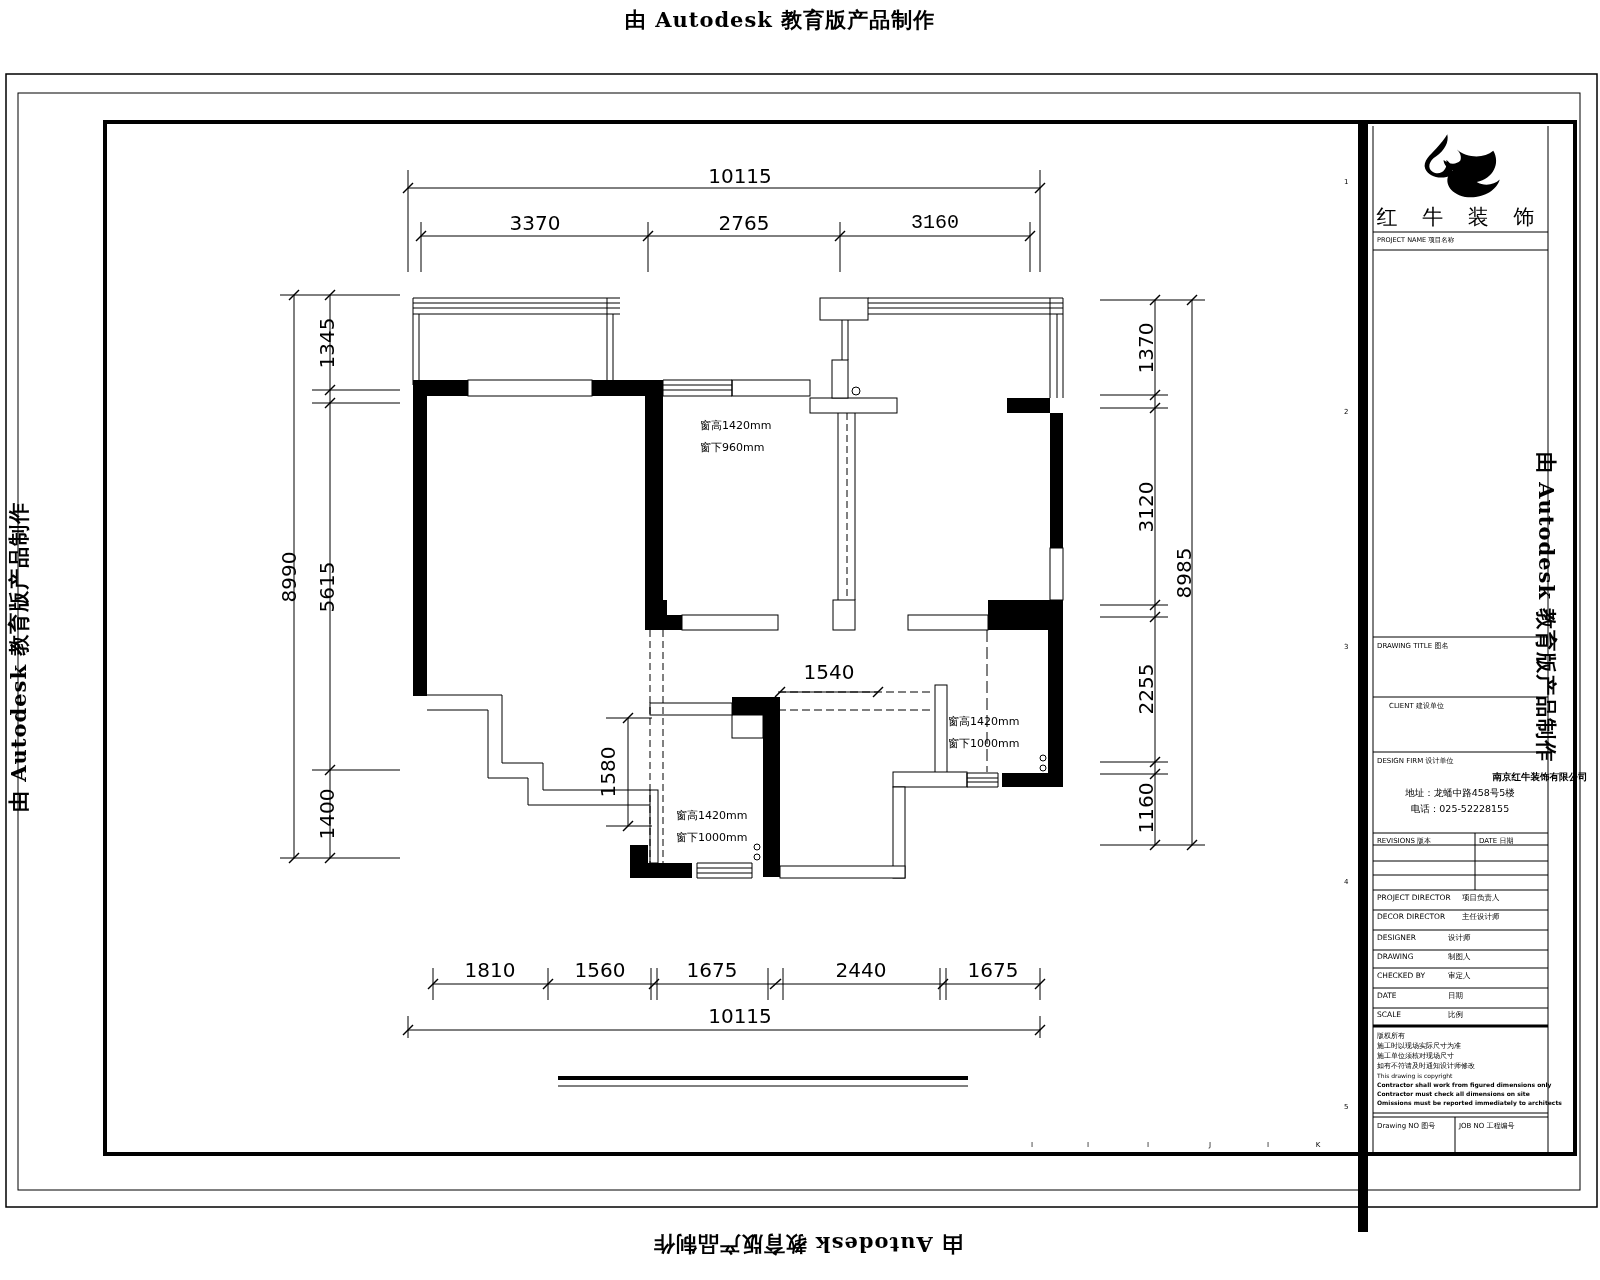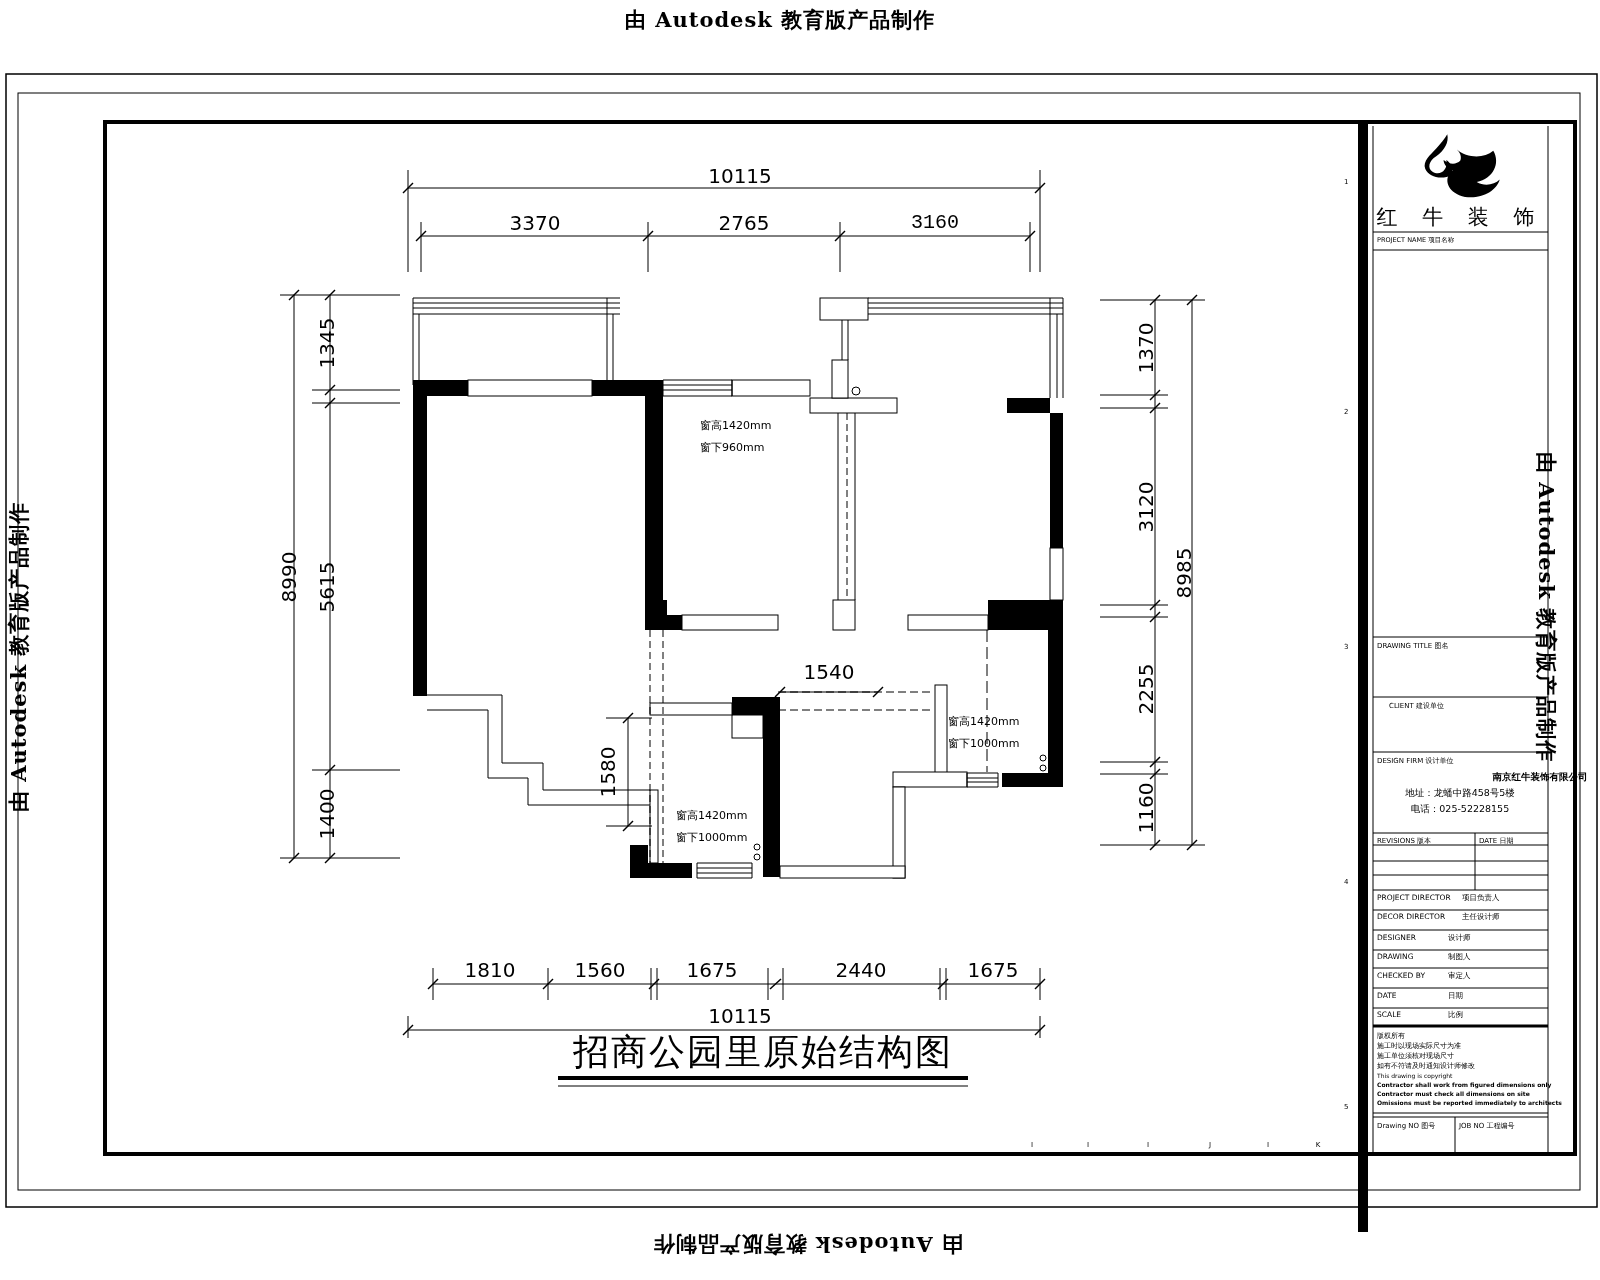--- a/index.html
+++ b/index.html
@@ -304,21 +304,20 @@
 <span class="t dim" style="left:829px;top:660px;">1540</span>
 <span class="t dimv" style="left:608px;top:772px;">1580</span>
 
 <span class="t anno" style="left:700px;top:418px;">窗高1420mm</span>
 <span class="t anno" style="left:700px;top:440px;">窗下960mm</span>
 <span class="t anno" style="left:948px;top:714px;">窗高1420mm</span>
 <span class="t anno" style="left:948px;top:736px;">窗下1000mm</span>
 <span class="t anno" style="left:676px;top:808px;">窗高1420mm</span>
 <span class="t anno" style="left:676px;top:830px;">窗下1000mm</span>
 
-<span class="t main-title" style="left:763px;top:1028px;">招商公园里原始结构图</span>
 
 <span class="t logo-txt" style="left:1460px;top:203px;">红 牛 装 饰</span>
 <span class="t tb65" style="left:1377px;top:236px;">PROJECT NAME 项目名称</span>
 <span class="t tb7" style="left:1377px;top:641px;">DRAWING TITLE 图名</span>
 <span class="t tb7" style="left:1377px;top:701px;margin-left:12px;">CLIENT 建设单位</span>
 <span class="t tb7" style="left:1377px;top:756px;">DESIGN FIRM 设计单位</span>
 <span class="t tb95" style="left:1540px;top:771px;font-weight:bold;">南京红牛装饰有限公司</span>
 <span class="t tb95" style="left:1460px;top:787px;">地址：龙蟠中路458号5楼</span>
 <span class="t tb95" style="left:1460px;top:803px;">电话：025-52228155</span>
 <span class="t tb7" style="left:1377px;top:836px;">REVISIONS 版本</span>

